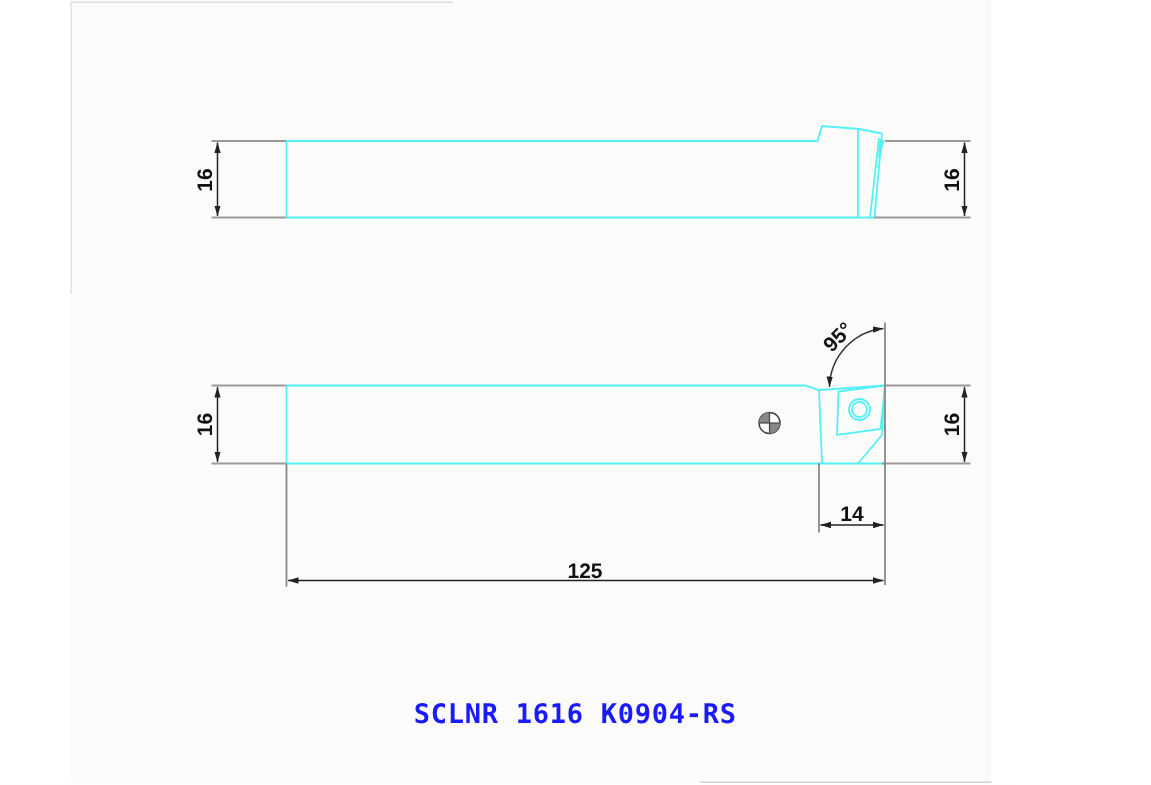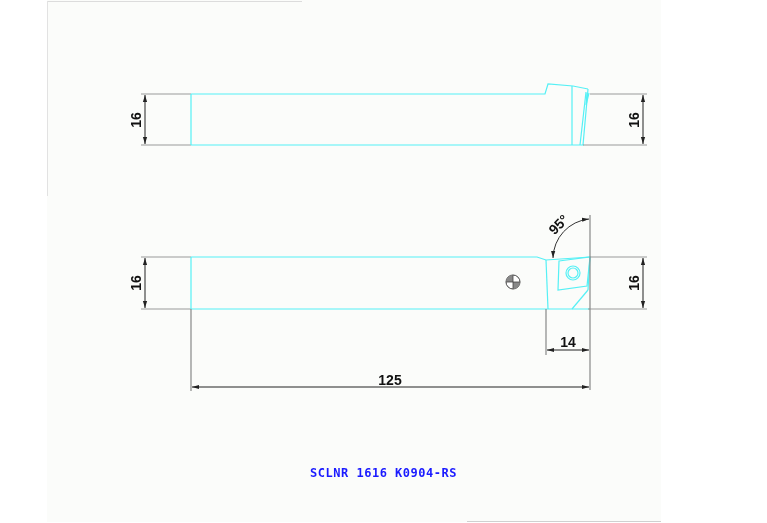--- a/index.html
+++ b/index.html
@@ -3,21 +3,21 @@
   <meta charset="utf-8">
   <style>
     html, body { margin:0; padding:0; }
     body { width:767px; height:523px; background:#ffffff; position:relative; overflow:hidden; font-family:"Liberation Sans", sans-serif; }
     .sheet { position:absolute; left:47px; top:0; width:614px; height:522px; background:#fbfcfa; }
     .sheet-top-border { position:absolute; left:47px; top:1px; width:255px; height:1px; background:#dcdcdc; }
     .sheet-left-border { position:absolute; left:47px; top:1px; width:1px; height:195px; background:#e2e2e2; }
     .sheet-bottom-border { position:absolute; left:467px; top:521px; width:194px; height:1px; background:#d0d0d0; }
     svg.drawing { position:absolute; left:0; top:0; }
     .dim-text { font-family:"Liberation Sans", sans-serif; font-weight:bold; font-size:14px; fill:#111; }
-    .caption { position:absolute; left:0; width:767px; top:466px; text-align:center; font-family:"DejaVu Sans Mono", monospace; font-weight:bold; font-size:12px; color:#1a1aff; letter-spacing:0.5px; }
+    .caption { position:absolute; left:0; width:767px; top:466px; text-align:center; font-family:"DejaVu Sans Mono", monospace; font-weight:bold; font-size:18px; color:#1a1aff; letter-spacing:0.5px; }
   </style>
 </head>
 <body>
 
 <div class="sheet"></div>
 <div class="sheet-top-border"></div>
 <div class="sheet-left-border"></div>
 <div class="sheet-bottom-border"></div>
 
 <svg class="drawing" width="767" height="523" viewBox="0 0 767 523">

